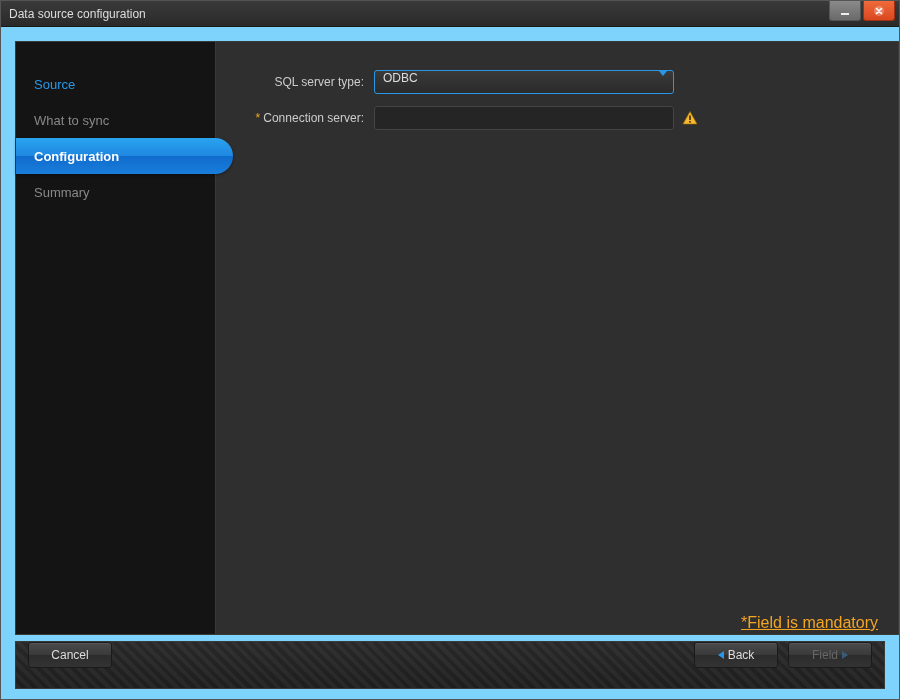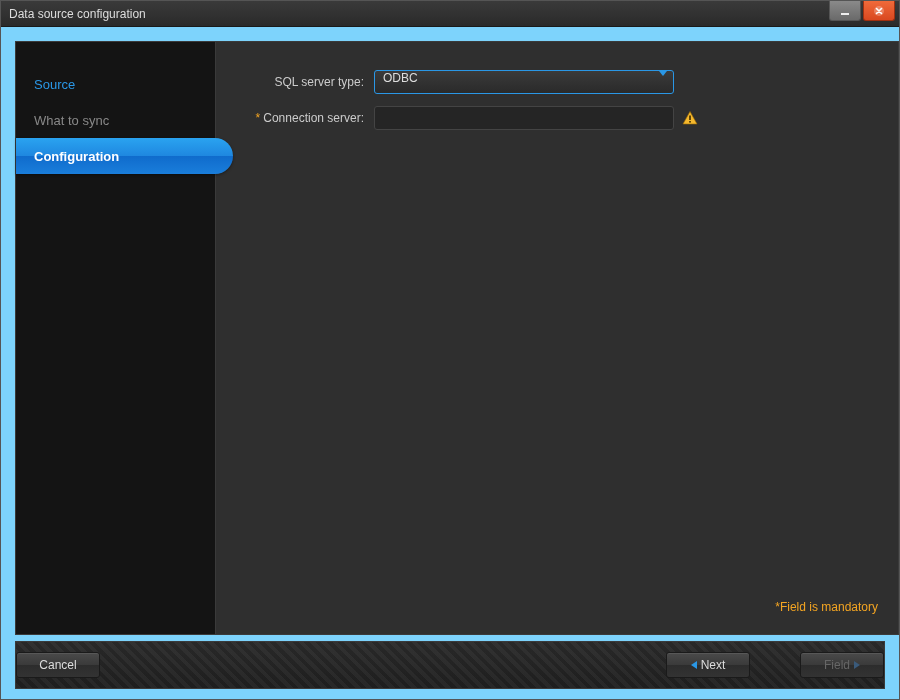--- a/index.html
+++ b/index.html
@@ -133,38 +133,38 @@
   padding: 0 6px;
   outline: none;
 }
 .warn-icon {
   margin-left: 8px;
   width: 16px; height: 16px;
   display: flex; align-items: center; justify-content: center;
 }
 .mandatory-note {
   position: absolute;
-  right: 20px; bottom: 20px;
+  right: 20px; bottom: 2px;
   color: #f4a522;
-  font-size: 12px;
+  font-size: 16px;
+  text-decoration: underline;
 }
 
 
 .footer {
   height: 48px;
   margin: 6px 14px 10px 14px;
   background:
     repeating-linear-gradient(45deg,
        rgba(80,80,80,.18) 0, rgba(80,80,80,.18) 4px,
        rgba(30,30,30,.18) 4px, rgba(30,30,30,.18) 8px),
     linear-gradient(to bottom, #2b2b2b, #1e1e1e);
   border: 1px solid #3a3a3a;
-  display: flex; align-items: center;
-  padding: 0 0;
-  gap: 40px;
+  display: flex; 
+  padding: 0 12px;
 }
 .btn {
   height: 26px;
   min-width: 84px;
   background: linear-gradient(to bottom, #4a4a4a 0%, #3a3a3a 49%, #2c2c2c 50%, #333 100%);
   border: 1px solid #1a1a1a;
   border-radius: 3px;
   color: #ddd; font-size: 12px;
   display: flex; align-items: center; justify-content: center;
   gap: 4px;
@@ -210,20 +210,23 @@
   <div class="body">
     <div class="sidebar">
       <div class="side-item link">
         <span>Source</span>
       </div>
       <div class="side-item">
         <span>What to sync</span>
       </div>
       <div class="side-item active">
         <span>Configuration</span>
+      </div>
+      <div class="side-item">
+        <span>Summary</span>
       </div>
     </div>
 
     <div class="content">
       <div class="form-row">
         <div class="form-label">SQL server type:</div>
         <div class="select">
           <span>ODBC</span>
           <span class="chev"></span>
         </div>
@@ -247,21 +250,21 @@
     </div>
   </div>
 
   <div class="footer">
     <div class="btn">
       <span>Cancel</span>
     </div>
     <div class="spacer"></div>
     <div class="btn" style="margin-right:10px">
       <span class="arrow left"></span>
-      <span>Next</span>
+      <span>Back</span>
     </div>
     <div class="btn disabled">
       <span>Field</span>
       <span class="arrow right"></span>
     </div>
   </div>
 
 </div>
 
 </body></html>

